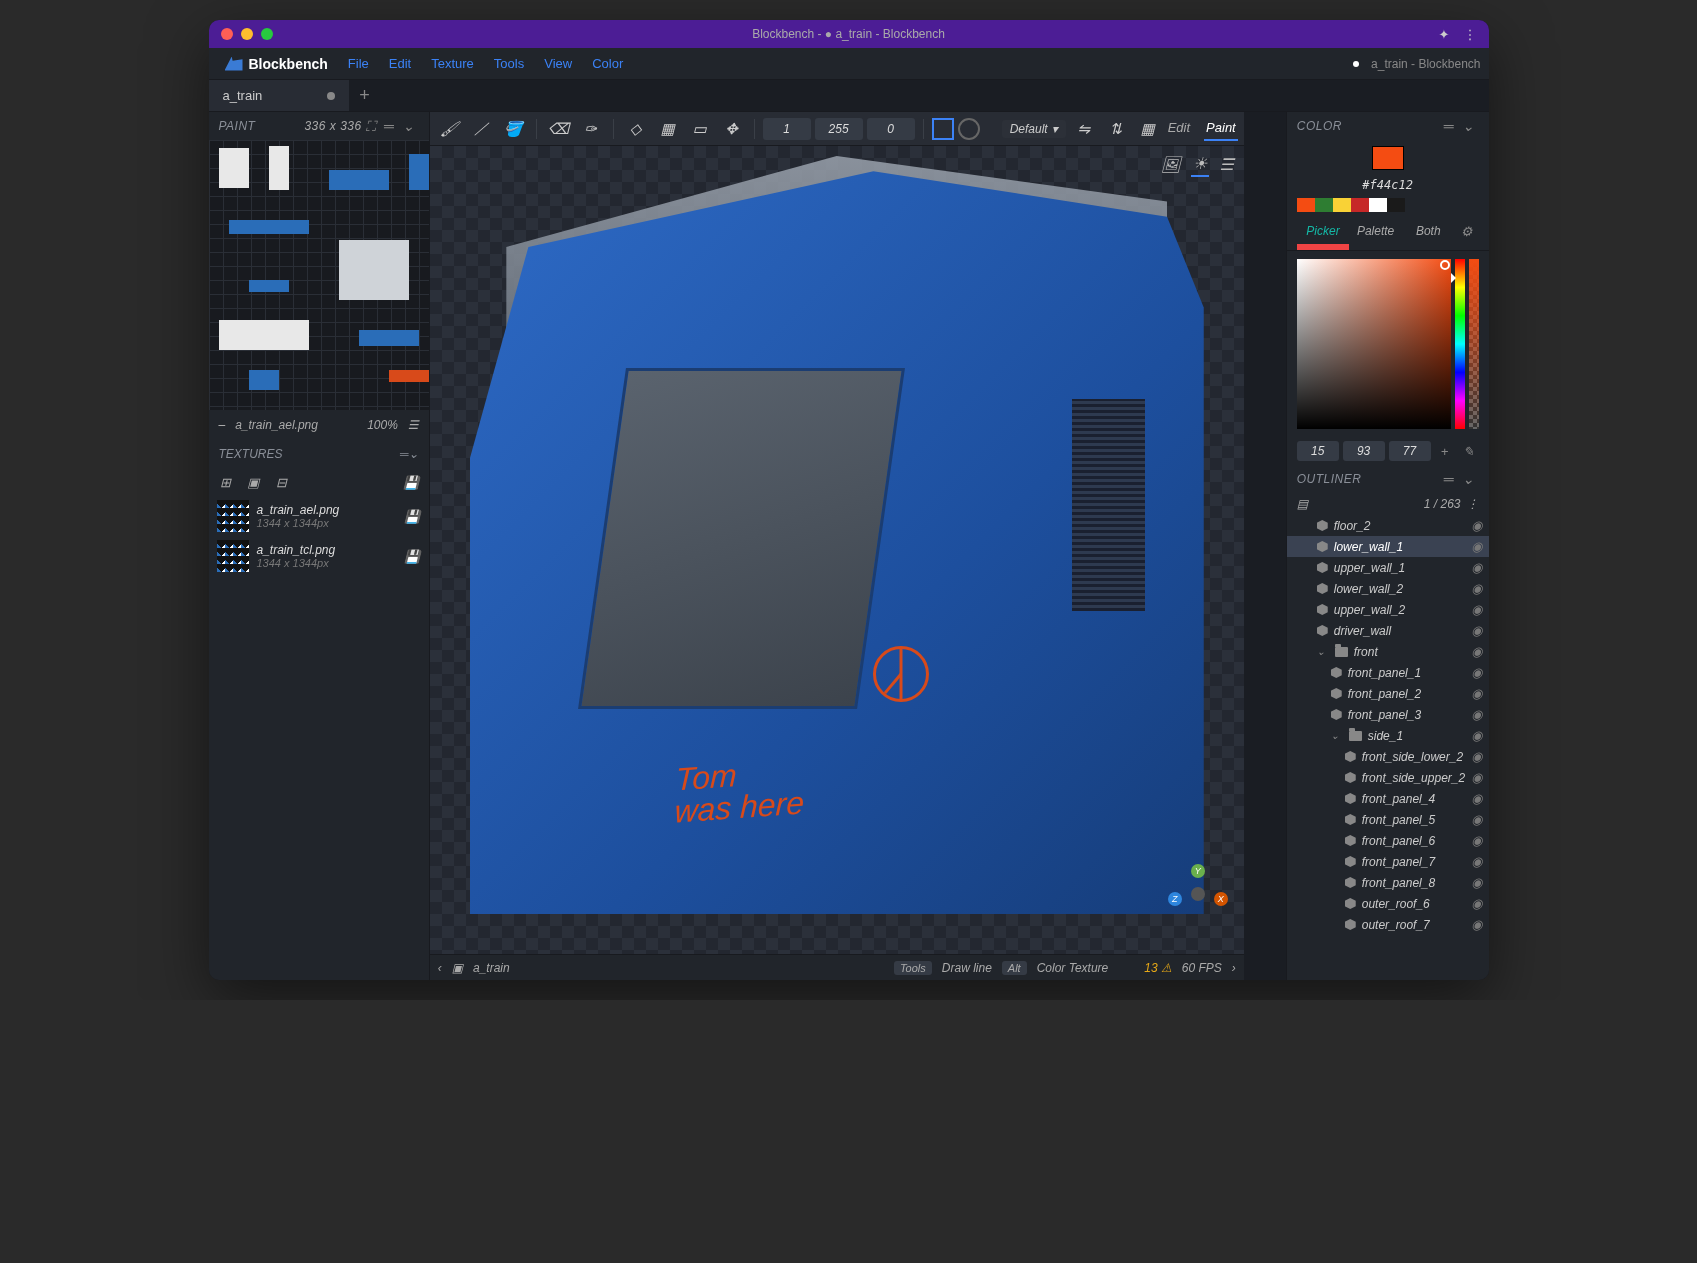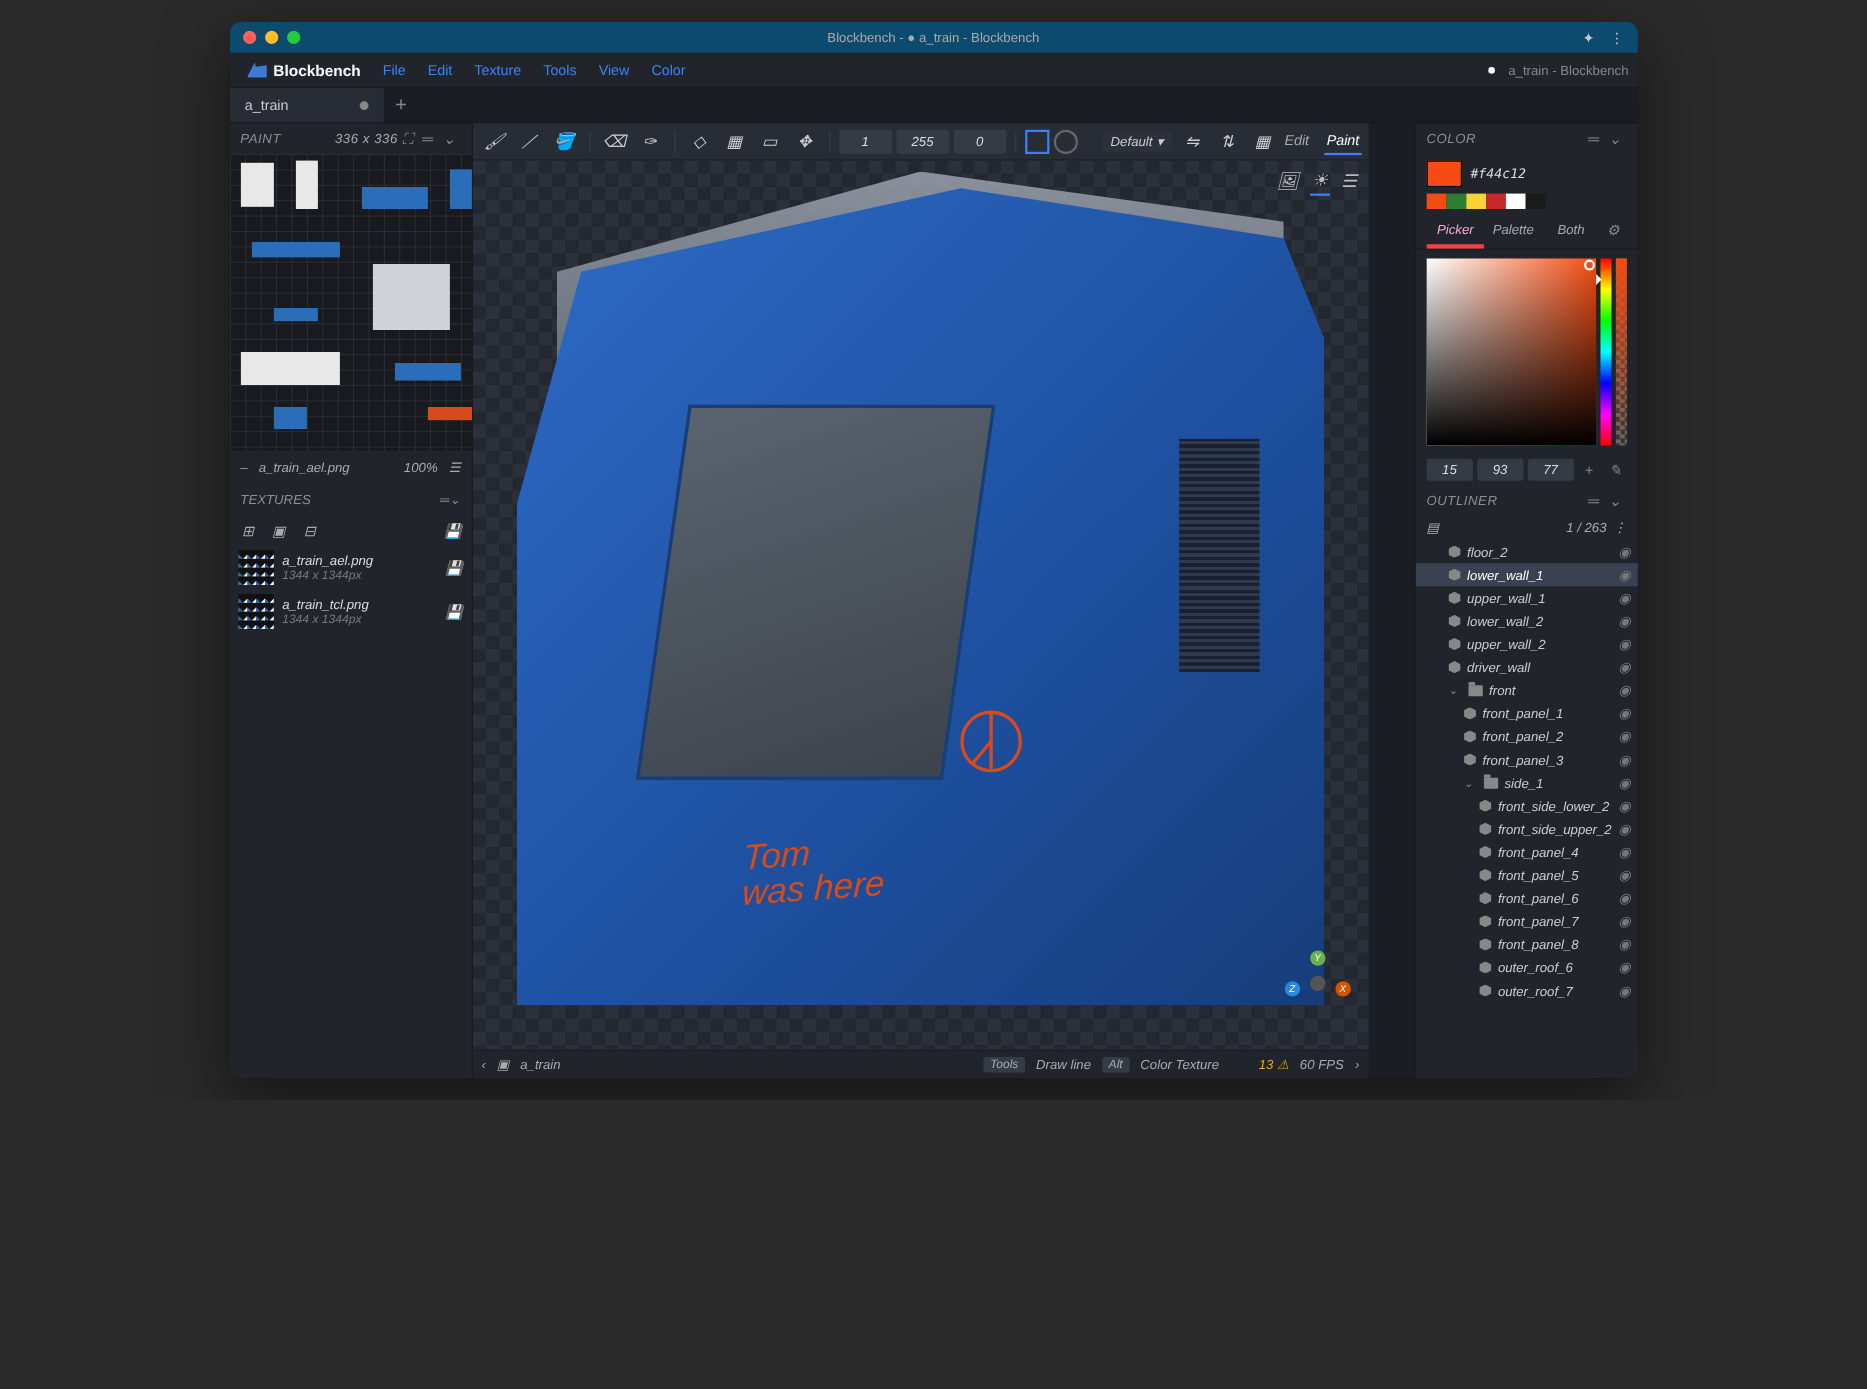--- a/index.html
+++ b/index.html
@@ -1,20 +1,20 @@
 <!DOCTYPE html>
 <html><head>
 <meta charset="utf-8">
 <style>
 * { margin: 0; padding: 0; box-sizing: border-box; font-family: -apple-system, BlinkMacSystemFont, "Segoe UI", sans-serif; }
 body { background: #2a2a2a; color: #c5c5c5; font-size: 13px; user-select: none; overflow: hidden; }
 .window { width: 1280px; height: 960px; background: #1a1d23; border-radius: 10px; overflow: hidden; box-shadow: 0 20px 60px rgba(0,0,0,0.5); margin: 20px auto; display: flex; flex-direction: column; }
 
 
-.titlebar { height: 28px; background: #0c4a6e; display: flex; align-items: center; padding: 0 12px; position: relative; }
+.titlebar { height: 28px; background: #4c1d95; display: flex; align-items: center; padding: 0 12px; position: relative; }
 .traffic { display: flex; gap: 8px; }
 .tl { width: 12px; height: 12px; border-radius: 50%; }
 .tl.red { background: #ff5f56; }
 .tl.yellow { background: #ffbd2e; }
 .tl.green { background: #27c93f; }
 .titlebar-title { position: absolute; left: 50%; transform: translateX(-50%); font-size: 12px; color: #aaa; }
 .titlebar-right { margin-left: auto; display: flex; gap: 14px; align-items: center; color: #ccc; }
 
 
 .menubar { height: 32px; background: #21252b; display: flex; align-items: center; padding: 0 8px; gap: 2px; border-bottom: 1px solid #181a1f; }
@@ -105,28 +105,28 @@
 .gizmo .z { background:#2e86de; top:28px; left:0; }
 .gizmo .c { background:#555; top:23px; left:23px; }
 
 
 .status { height: 26px; display: flex; align-items: center; padding: 0 8px; gap: 10px; background: #21252b; color: #aaa; font-size: 12px; border-top: 1px solid #181a1f; }
 .status .chip { background: #353b45; padding: 1px 6px; border-radius: 3px; font-size: 11px; }
 .status .warn { color: #e6a817; }
 .status .spacer { flex: 1; }
 
 
-.color-hex-row { display: flex; align-items: center; padding: 6px 10px; gap: 8px; }
+.color-hex-row { display: flex; align-items: center; padding: 6px 10px; gap: 8px; flex-direction: column; }
 .color-swatch-big { width: 32px; height: 24px; background: #f44c12; border: 1px solid #000; }
 .color-hex { color: #ddd; font-family: monospace; font-size: 12px; }
 .color-history { display: flex; padding: 0 10px 6px; gap: 0; }
 .color-history .c { width: 18px; height: 14px; }
 .color-tabs { display: flex; padding: 0 10px; gap: 0; border-bottom: 1px solid #181a1f; }
 .color-tab { flex: 1; text-align: center; padding: 6px 0; font-size: 12px; color: #aaa; cursor: pointer; }
-.color-tab.active { color: #f9a8d4; border-bottom: 4px solid #ef4444; }
+.color-tab.active { color: #14b8a6; border-bottom: 6px solid #ef4444; }
 .color-gear { width: 24px; text-align: center; color: #888; padding: 6px 0; cursor: pointer; }
 .sv-box { margin: 8px 10px; height: 170px; position: relative; background: linear-gradient(to top, #000, transparent), linear-gradient(to right, #fff, #f44c12); }
 .sv-cursor { position: absolute; width: 10px; height: 10px; border: 2px solid #fff; border-radius: 50%; right: 6px; top: 6px; transform: translate(50%,-50%); }
 .hue-bar { position: absolute; right: -14px; top: 0; bottom: 0; width: 10px; background: linear-gradient(to bottom, #f00, #ff0, #0f0, #0ff, #00f, #f0f, #f00); }
 .hue-bar::after { content:''; position:absolute; left:-4px; top:8%; border:5px solid transparent; border-left-color:#fff; }
 .alpha-bar { position:absolute; right:-28px; top:0; bottom:0; width:10px; background: linear-gradient(to bottom, #f44c12, transparent),
  repeating-conic-gradient(#666 0 25%, #333 0 50%) 0 0/8px 8px; }
 .hsv-row { display: flex; padding: 4px 10px; gap: 4px; align-items: center; }
 .hsv-row .n { flex: 1; background: #353b45; text-align: center; font-size: 12px; padding: 3px 0; border-radius: 3px; color: #ddd; }
 .hsv-row .ico { width: 20px; text-align: center; color: #888; cursor: pointer; }

